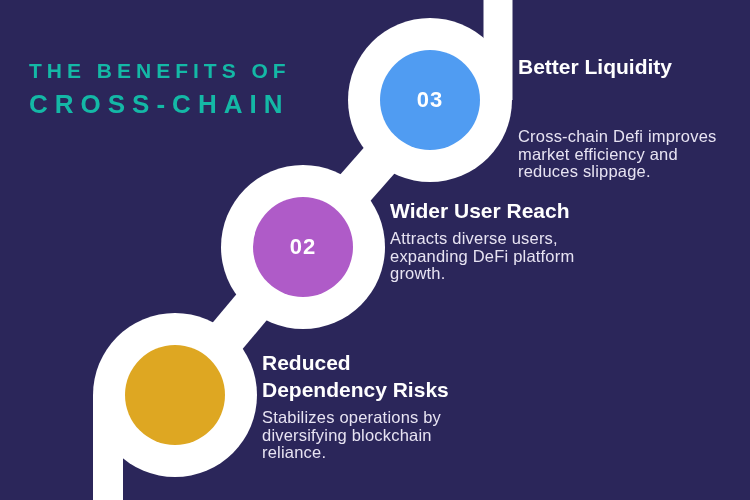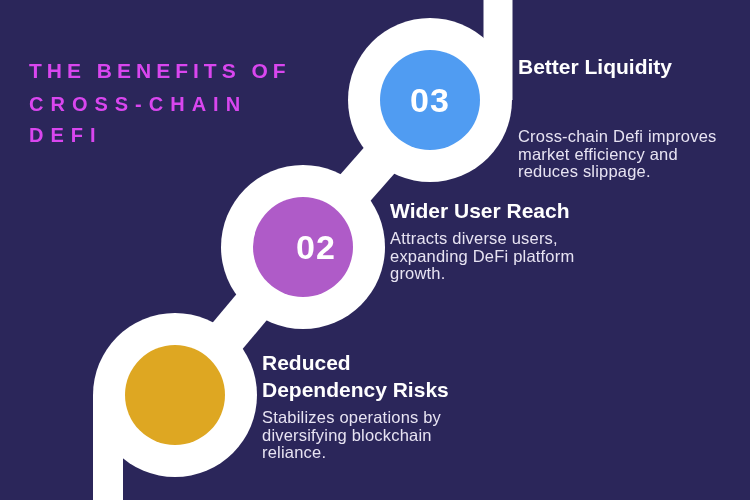--- a/index.html
+++ b/index.html
@@ -27,40 +27,40 @@
     top: 60px;
   }
   .title-line-1 {
     font-size: 21px;
     font-weight: 700;
     letter-spacing: 5px;
     line-height: 22px;
     white-space: nowrap;
   }
   .title-line-2, .title-line-3 {
-    font-size: 20px;
+    font-size: 26px;
     font-weight: 700;
     letter-spacing: 7px;
     line-height: 31px;
     white-space: nowrap;
   }
   .title-line-2 { margin-top: 7px; }
   .step-number {
     position: absolute;
     width: 100px;
     height: 100px;
     display: flex;
     align-items: center;
     justify-content: center;
-    font-size: 34px;
+    font-size: 22px;
     font-weight: 700;
     letter-spacing: 1px;
   }
   .num-1 { left: 125px; top: 345px; }
-  .num-2 { left: 266px; top: 197px; }
+  .num-2 { left: 253px; top: 197px; }
   .num-3 { left: 380px; top: 50px;  }
   .step-text {
     position: absolute;
   }
   .text-1 { left: 262px; top: 349px; }
   .text-2 { left: 390px; top: 196px; }
   .text-3 { left: 518px; top: 52px;  }
   .step-heading {
     margin: 0;
     font-size: 21px;
@@ -95,24 +95,23 @@
 
     <circle cx="175" cy="395" r="82" fill="#FFFFFF"></circle>
     <circle cx="303" cy="247" r="82" fill="#FFFFFF"></circle>
     <circle cx="430" cy="100" r="82" fill="#FFFFFF"></circle>
 
     <circle cx="175" cy="395" r="50" fill="#DEA722"></circle>
     <circle cx="303" cy="247" r="50" fill="#AF5BC8"></circle>
     <circle cx="430" cy="100" r="50" fill="#509CF2"></circle>
   </svg>
 
-  <div class="title-block" style="color: #d946ef;">
+  <div class="title-block" style="color: #14b8a6;">
     <div class="title-line-1">THE BENEFITS OF</div>
     <div class="title-line-2">CROSS-CHAIN</div>
-    <div class="title-line-3">DEFI</div>
   </div>
 
   <div class="step-number num-2" style="color: rgb(255, 255, 255);">02</div>
   <div class="step-number num-3" style="color: rgb(255, 255, 255);">03</div>
 
   <div class="step-text text-1">
     <h2 class="step-heading" style="color: rgb(255, 255, 255);">Reduced
 Dependency Risks</h2>
     <p class="step-desc" style="color: rgb(231, 227, 242);">Stabilizes operations by
 diversifying blockchain

